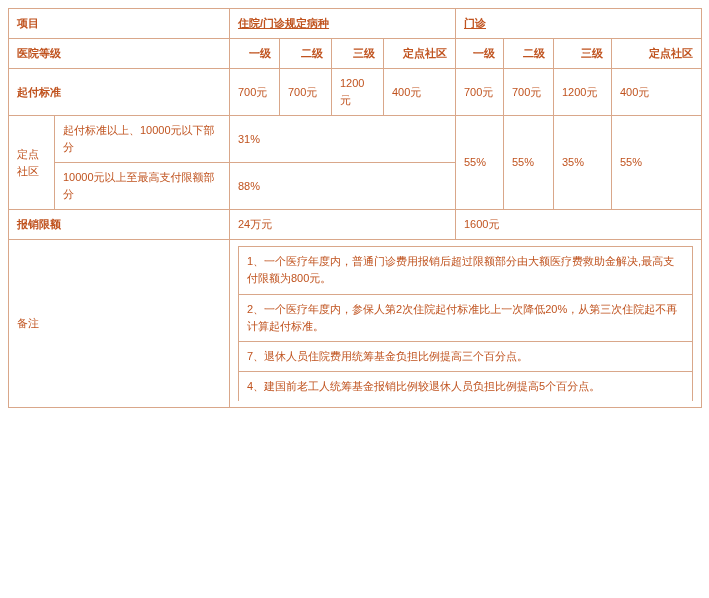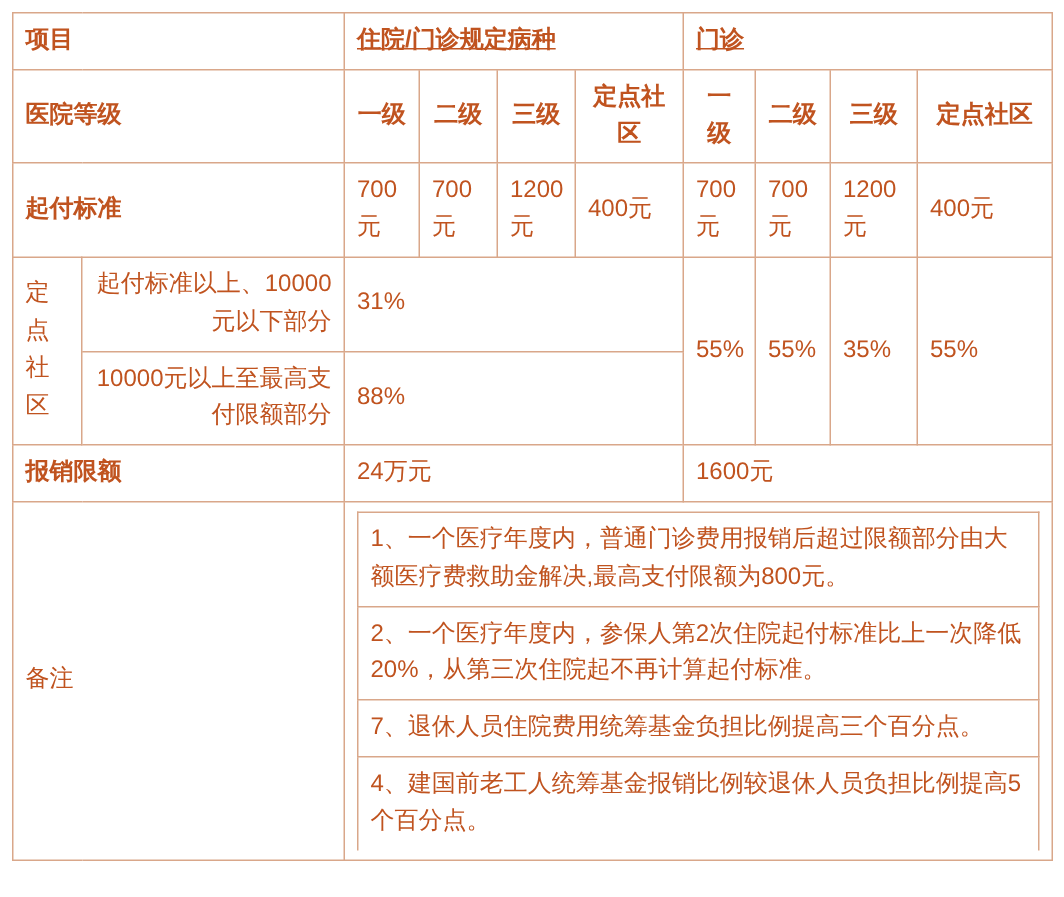--- a/index.html
+++ b/index.html
@@ -21,58 +21,57 @@
   table.benefit {
     border-collapse: collapse;
     width: 693px;
     table-layout: fixed;
   }
   table.benefit td {
     border: 1px solid #d9a78a;
     padding: 6px 8px;
     vertical-align: middle;
     color: #c0531f;
-    font-size: 16px;
+    font-size: 11px;
     line-height: 1.55;
   }
   .hdr-group {
     font-weight: bold;
     font-size: 14.5px;
     padding-left: 10px;
     text-decoration: underline;
   }
   .hdr-item {
     font-weight: bold;
     font-size: 14.5px;
     padding-left: 10px;
   }
   .hdr-level {
     font-weight: bold;
     font-size: 14px;
-    text-align: center;
+    text-align: right;
   }
   .lbl {
     padding-left: 10px;
     font-size: 14px;
     font-weight: bold;
   }
   .lbl-center {
     padding-left: 10px;
     font-size: 14px;
   }
   .val {
     text-align: left;
   }
   .val-c {
   }
   .sub {
     font-size: 13.5px;
     line-height: 1.6;
     padding: 8px 6px 8px 8px;
-    text-align: right;
   }
   .note-inner {
     border-collapse: collapse;
     width: 100%;
     table-layout: fixed;
   }
   .note-inner td {
     border: none;
     border-bottom: 1px solid #d9a78a;
     padding: 9px 10px 9px 12px;

